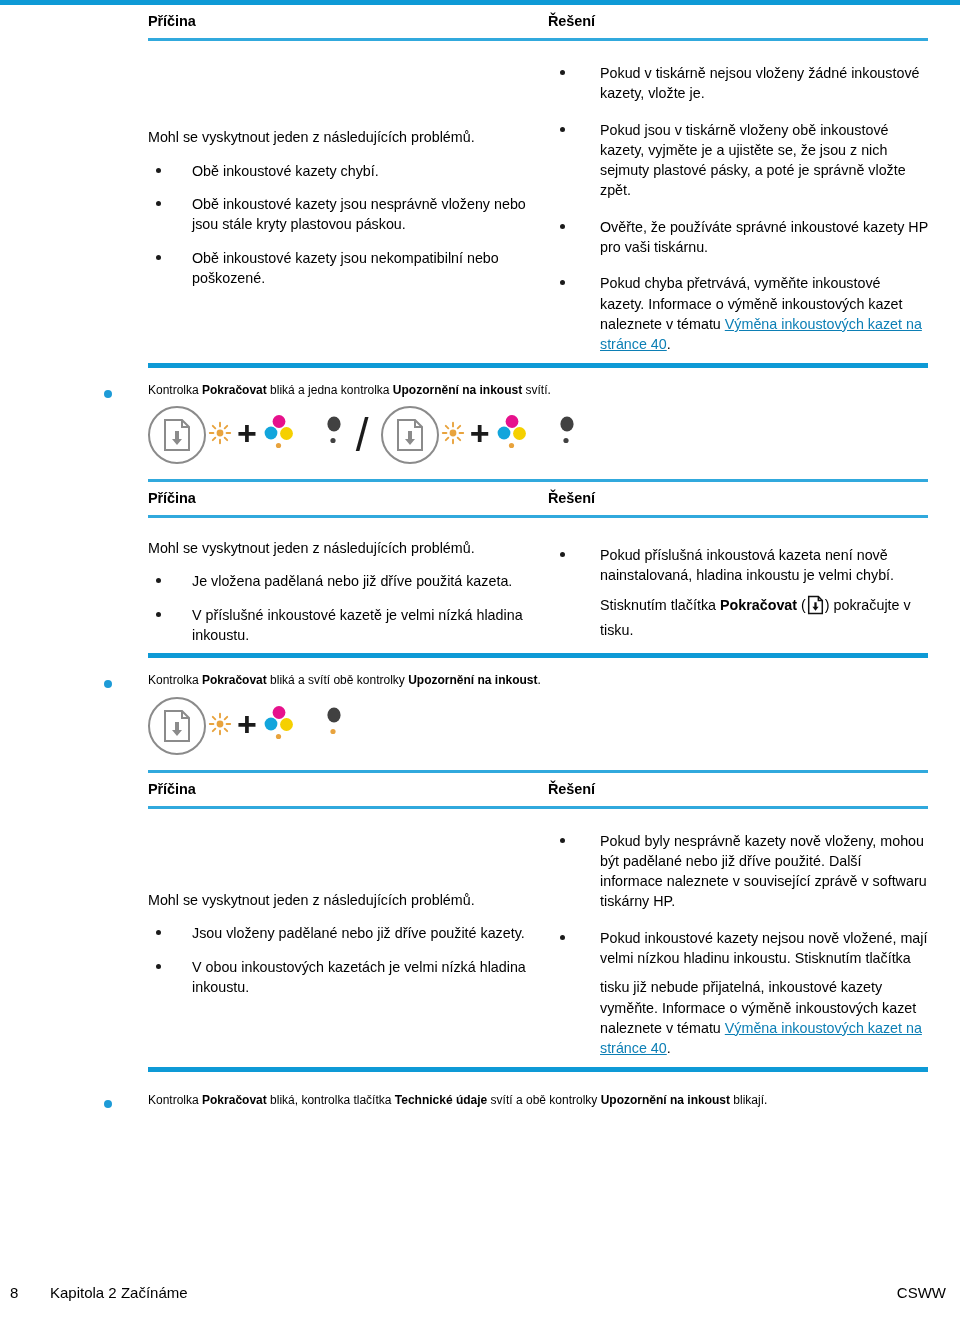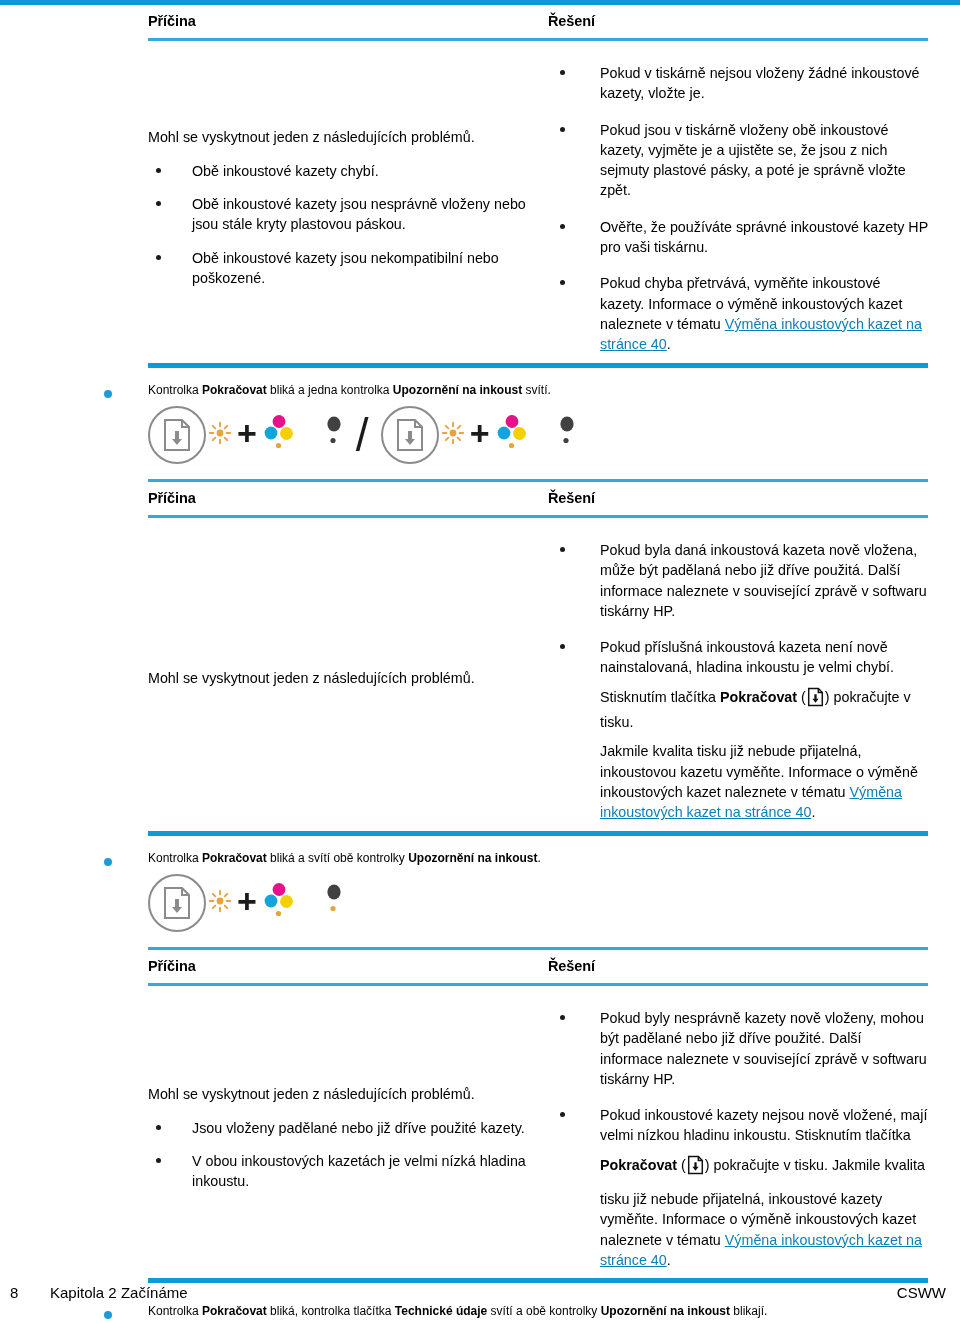--- a/index.html
+++ b/index.html
@@ -327,34 +327,38 @@
       <div class="col col-b">Řešení</div>
     </div>
   </div>
   <div style="margin-left:148px;width:780px;">
     <div class="rule-thin"></div>
   </div>
   <div class="tbl">
     <div class="tbl-body">
       <div class="cell col-a">
         <p class="intro">Mohl se vyskytnout jeden z následujících problémů.</p>
+        <ul class="bl">
+          <li>
+              <p>Je vložena padělaná nebo již dříve použitá kazeta.</p>
+            </li>
+          <li>
+              <p>V příslušné inkoustové kazetě je velmi nízká hladina inkoustu.</p>
+            </li>
+        </ul>
       </div>
       <div class="cell col-b">
         <ul class="bl">
-          <li>
-              <p>Pokud byla daná inkoustová kazeta nově vložena, může být padělaná nebo již dříve použitá. Další informace naleznete v související zprávě v softwaru tiskárny HP.</p>
-            </li>
           <li>
             <p>Pokud příslušná inkoustová kazeta není nově nainstalovaná, hladina inkoustu je velmi chybí.</p>
             <p><span>Stisknutím tlačítka </span><b>Pokračovat</b><span> (</span><span class="inline-icon"><svg width="17" height="20" viewBox="0 0 30 34" aria-hidden="true">
                     <path d="M3 2 L20 2 L27 9 L27 32 L3 32 Z" fill="#ffffff" stroke="#111111" stroke-width="2.6"></path>
                     <path d="M20 2 L20 9 L27 9" fill="none" stroke="#111111" stroke-width="2.6"></path>
                     <path d="M13 12 L17 12 L17 20 L20.5 20 L15 27 L9.5 20 L13 20 Z" fill="#111111"></path>
                   </svg></span><span>) pokračujte v tisku.</span></p>
-            <p><span>Jakmile kvalita tisku již nebude přijatelná, inkoustovou kazetu vyměňte. Informace o výměně inkoustových kazet naleznete v tématu </span><a class="lnk" href="#">Výměna inkoustových kazet na stránce 40</a><span>.</span></p>
           </li>
         </ul>
       </div>
     </div>
   </div>
   <div style="margin-left:148px;width:780px;">
     <div class="rule-thick"></div>
   </div>
 
   <div class="spacer-14"></div>
@@ -433,25 +437,20 @@
             </li>
         </ul>
       </div>
       <div class="cell col-b">
         <ul class="bl">
           <li>
               <p>Pokud byly nesprávně kazety nově vloženy, mohou být padělané nebo již dříve použité. Další informace naleznete v související zprávě v softwaru tiskárny HP.</p>
             </li>
           <li>
             <p>Pokud inkoustové kazety nejsou nově vložené, mají velmi nízkou hladinu inkoustu. Stisknutím tlačítka</p>
-            <p><b>Pokračovat</b><span> (</span><span class="inline-icon"><svg width="17" height="20" viewBox="0 0 30 34" aria-hidden="true">
-                    <path d="M3 2 L20 2 L27 9 L27 32 L3 32 Z" fill="#ffffff" stroke="#111111" stroke-width="2.6"></path>
-                    <path d="M20 2 L20 9 L27 9" fill="none" stroke="#111111" stroke-width="2.6"></path>
-                    <path d="M13 12 L17 12 L17 20 L20.5 20 L15 27 L9.5 20 L13 20 Z" fill="#111111"></path>
-                  </svg></span><span>) pokračujte v tisku. Jakmile kvalita</span></p>
             <p><span>tisku již nebude přijatelná, inkoustové kazety vyměňte. Informace o výměně inkoustových kazet naleznete v tématu </span><a class="lnk" href="#">Výměna inkoustových kazet na stránce 40</a><span>.</span></p>
           </li>
         </ul>
       </div>
     </div>
   </div>
   <div style="margin-left:148px;width:780px;">
     <div class="rule-thick"></div>
   </div>
 

